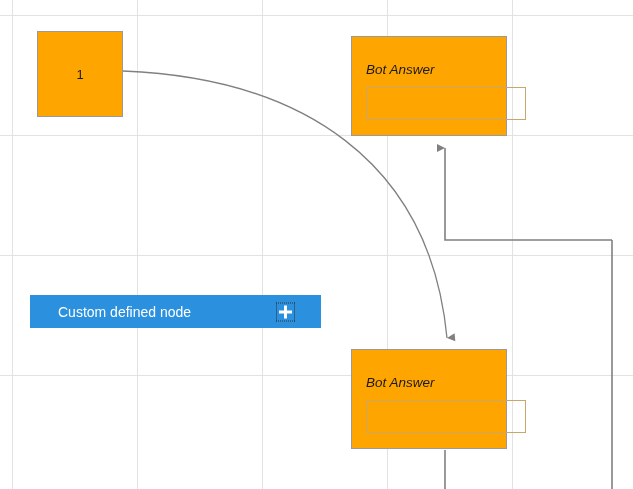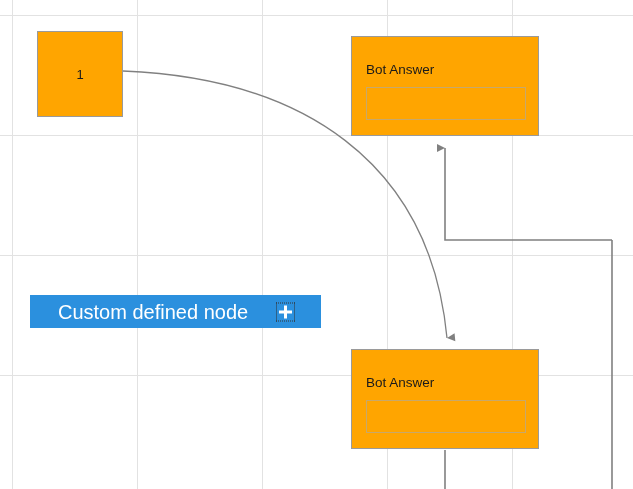--- a/index.html
+++ b/index.html
@@ -57,23 +57,24 @@
     align-items: center;
     justify-content: center;
   }
   .node-start-label {
     font-size: 13px;
     color: #1a1a1a;
     line-height: 1;
   }
   .node-bot {
     left: 351px;
-    width: 188px;
+    width: 156px;
     height: 100px;
     padding: 0;
+    font-style: italic;
   }
   #bot-answer-node-top { top: 36px; }
   #bot-answer-node-bottom { top: 349px; }
   .node-bot-title {
     position: absolute;
     left: 14px;
     top: 26px;
     font-size: 13.5px;
     color: #1a1a1a;
     line-height: 1;
@@ -97,21 +98,21 @@
     width: 291px;
     height: 33px;
     background: #2b90de;
     display: flex;
     align-items: center;
     box-sizing: border-box;
     padding: 0 0 0 28px;
   }
   #custom-node-label {
     color: #ffffff;
-    font-size: 20px;
+    font-size: 14px;
     line-height: 1;
     flex: 0 0 auto;
   }
   #add-node-button {
     position: absolute;
     right: 26px;
     top: 50%;
     transform: translateY(-50%);
     width: 19px;
     height: 19px;

